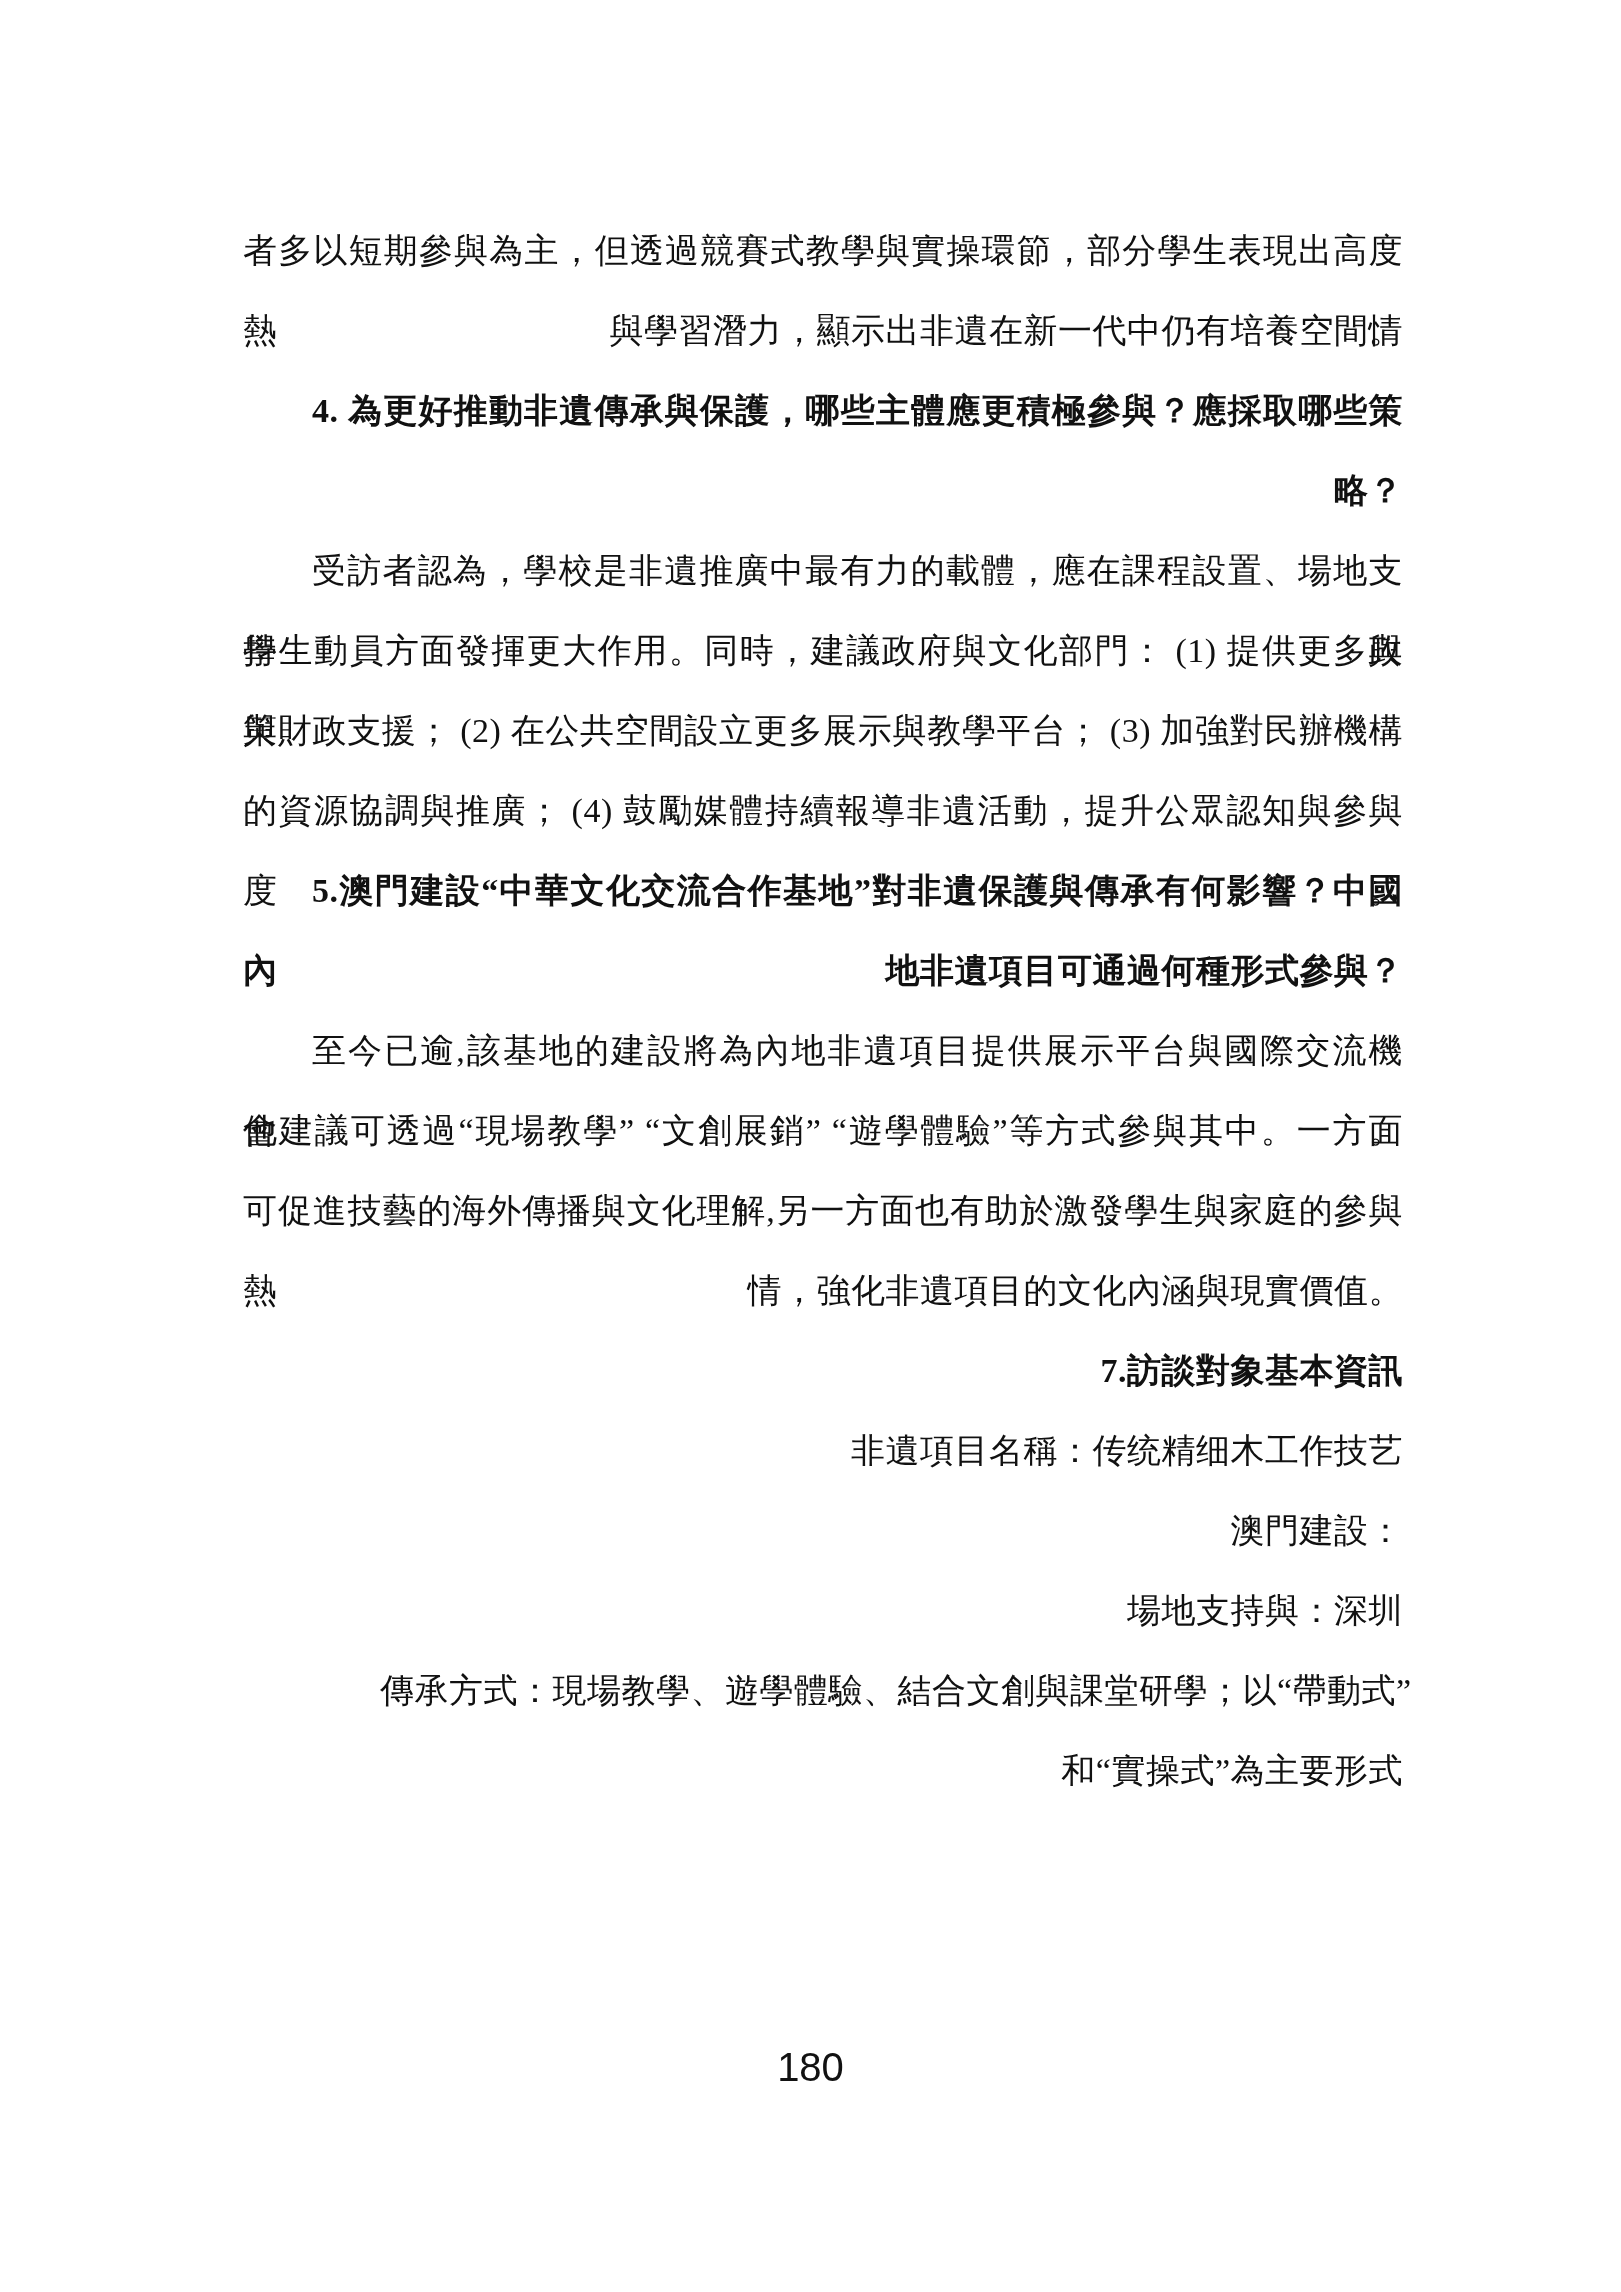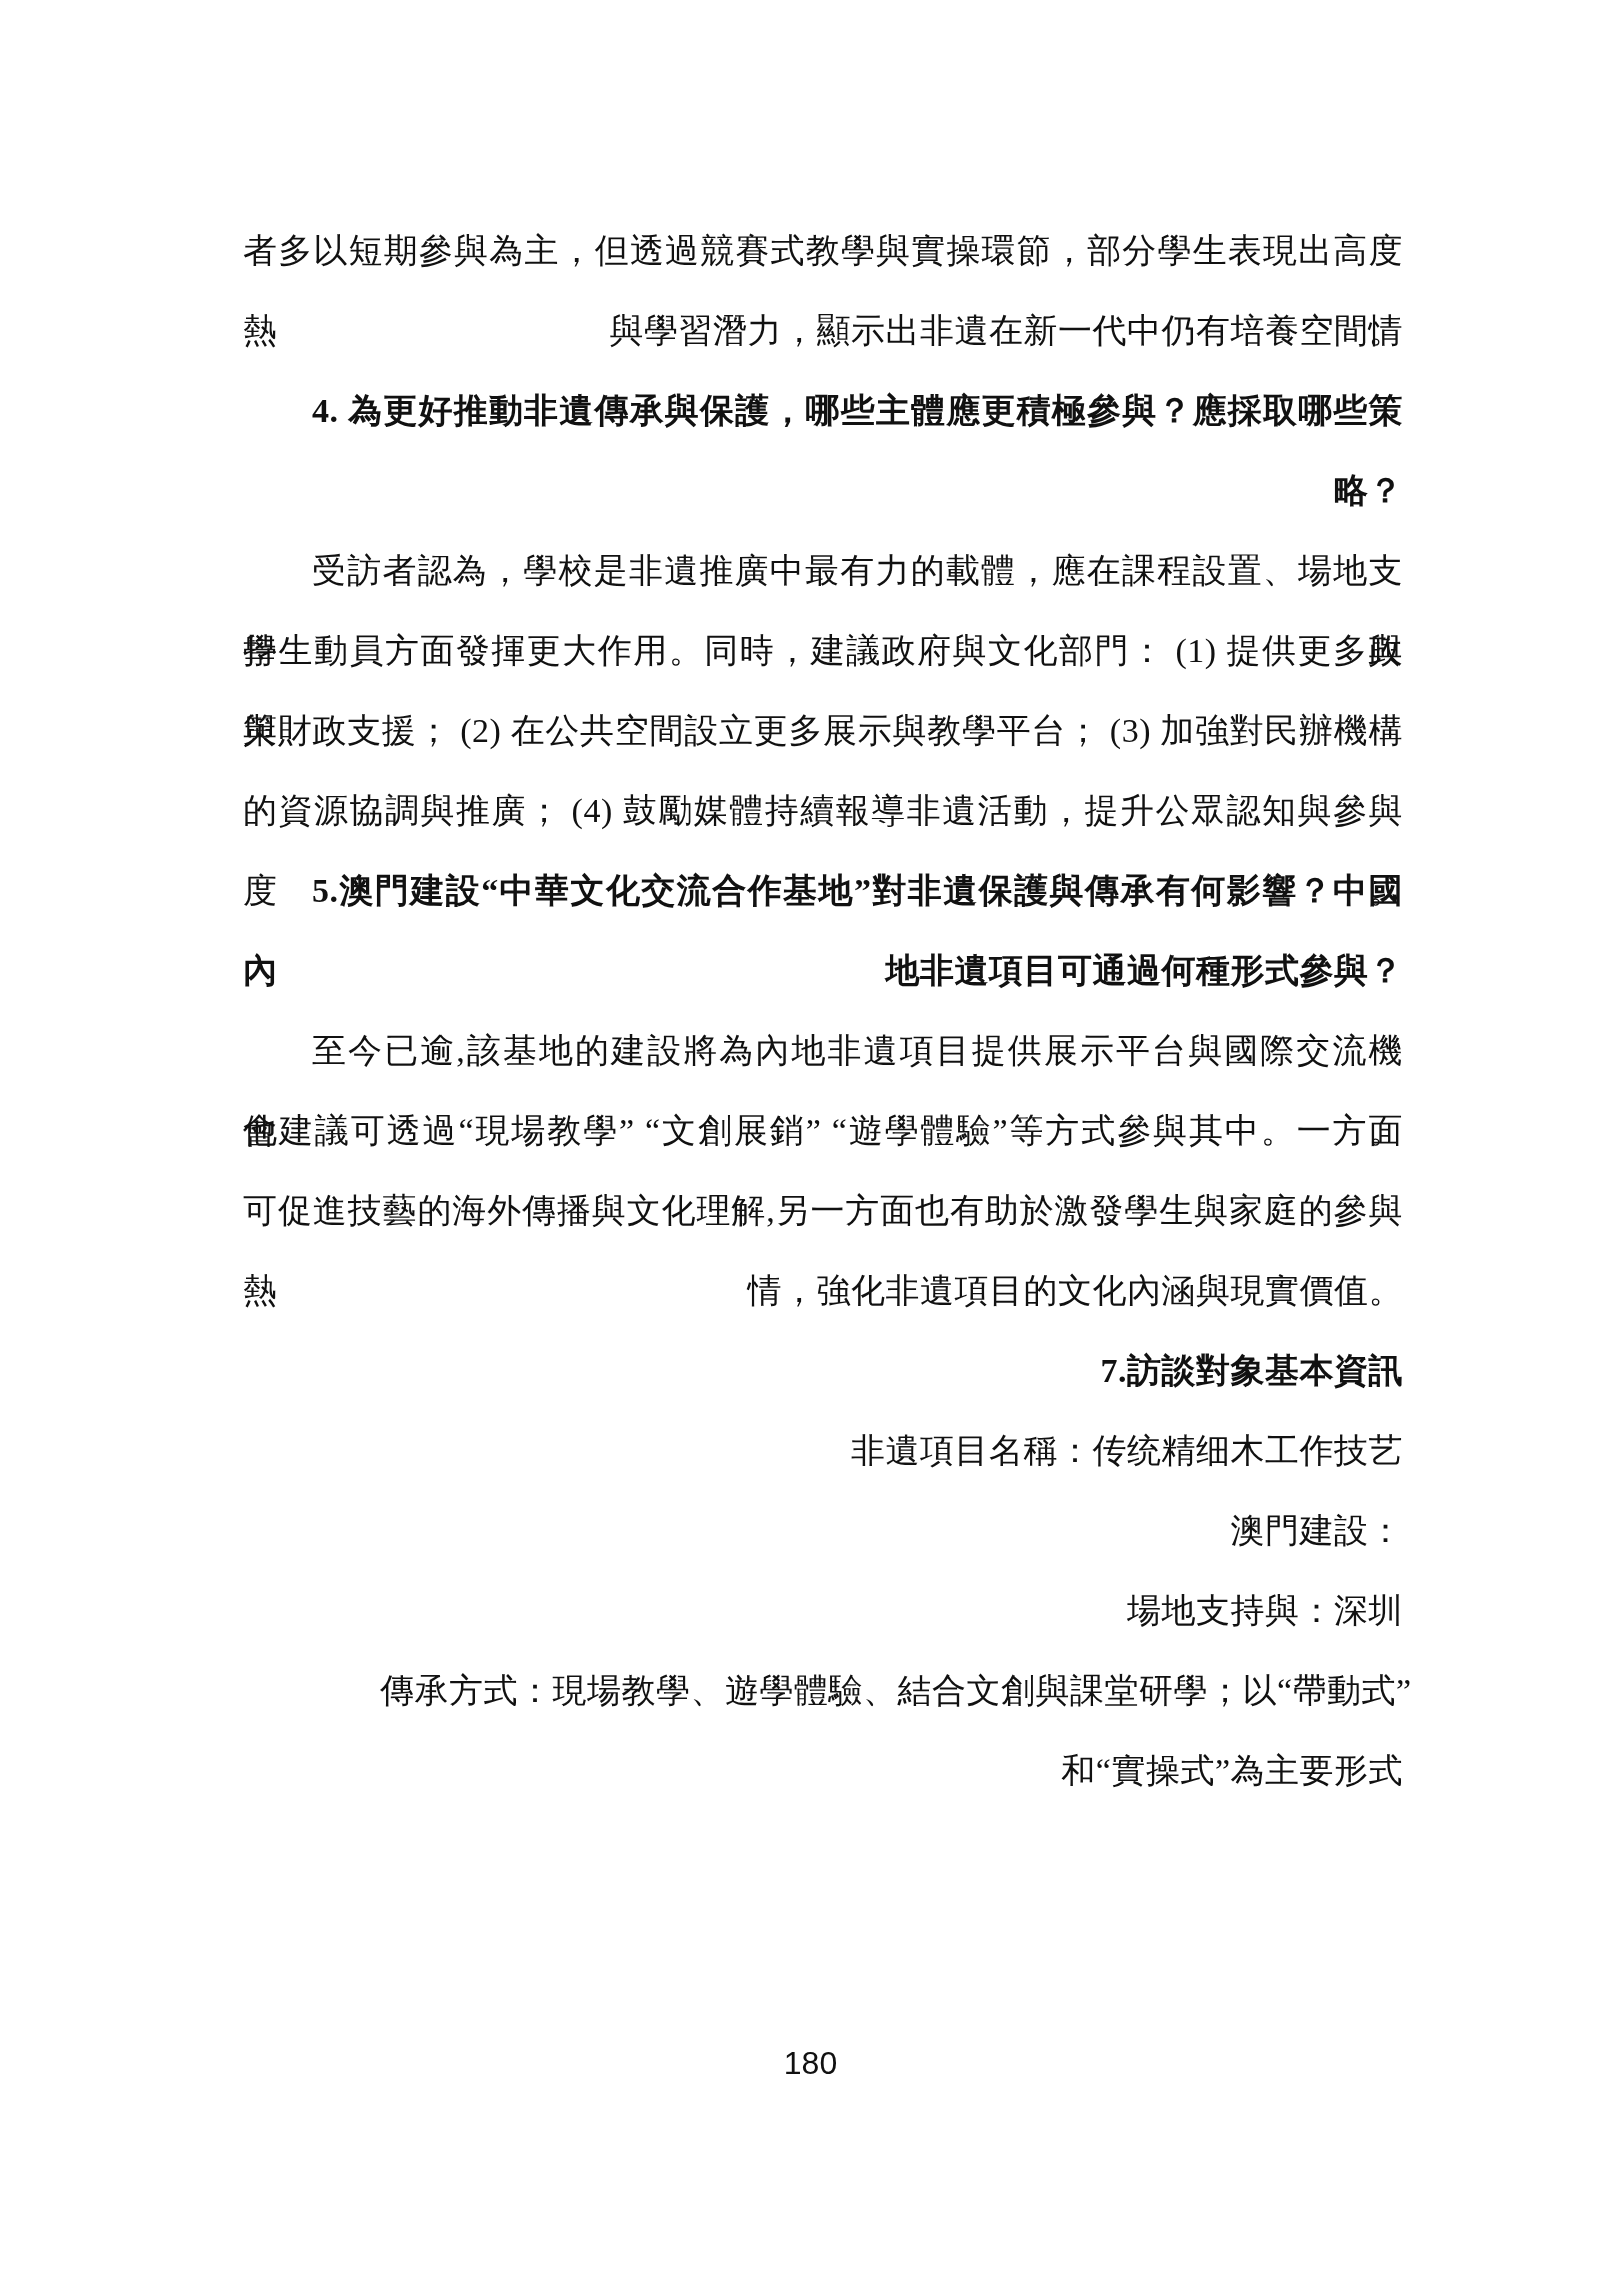--- a/index.html
+++ b/index.html
@@ -43,21 +43,21 @@
   }
   .indent-2 { text-indent: 69px; }
   .indent-4 { text-indent: 137px; }
   .page-number {
     position: absolute;
     top: 2045px;
     left: 0;
     width: 100%;
     text-align: center;
     font-family: "Liberation Sans", "DejaVu Sans", sans-serif;
-    font-size: 32px;
+    font-size: 40px;
     color: #111111;
   }
 </style>
 </head>
 <body>
 
 <main class="page">
   <div class="content">
     <div class="line full">者多以短期參與為主，但透過競賽式教學與實操環節，部分學生表現出高度熱情</div>
     <div class="line">與學習潛力，顯示出非遺在新一代中仍有培養空間。</div>

